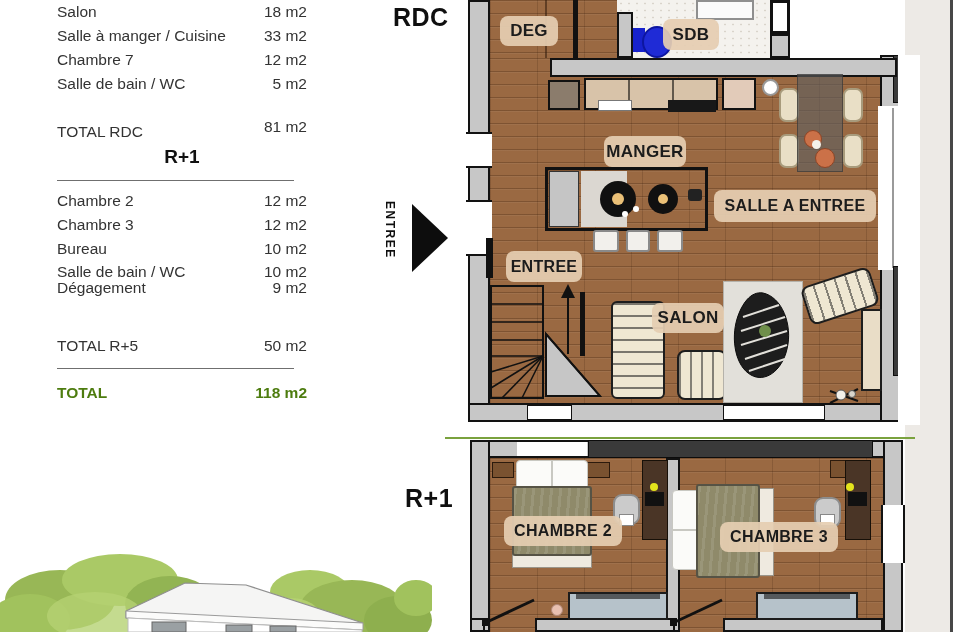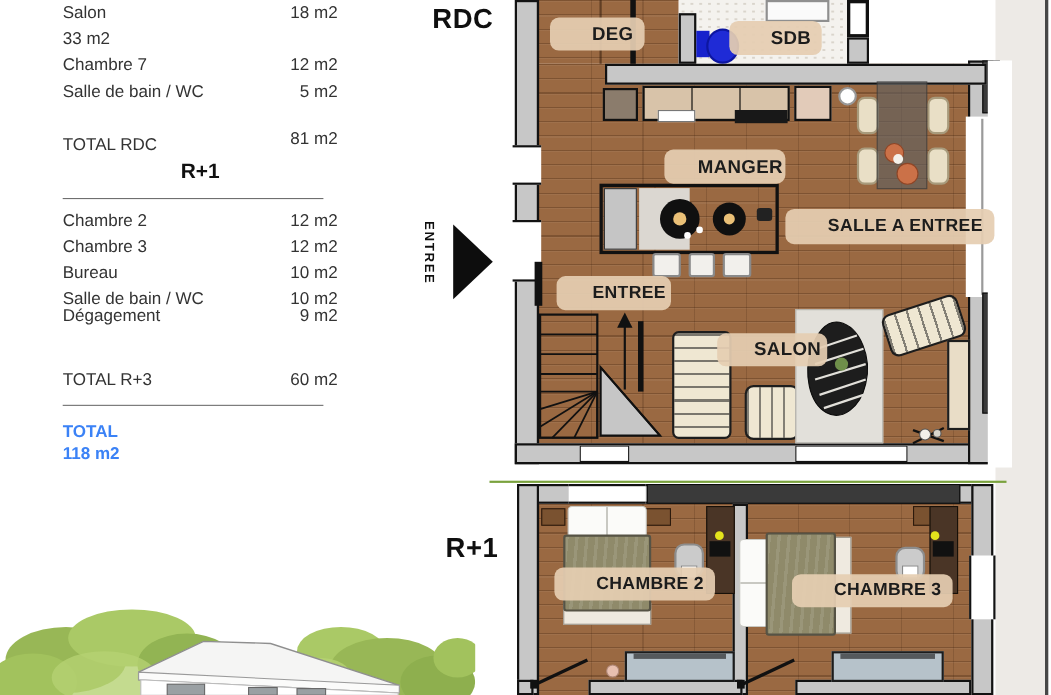--- a/index.html
+++ b/index.html
@@ -6,39 +6,39 @@
   .canvas{position:relative;width:955px;height:632px;background:#ffffff;overflow:hidden;
           font-family:"Liberation Sans",sans-serif;color:#2d2d2d;}
   .a{position:absolute;}
   
   .trow{position:absolute;left:57px;width:250px;display:flex;justify-content:space-between;
         font-size:15.5px;line-height:20px;color:#333;}
   .trow .val{}
   .thead{position:absolute;left:57px;width:250px;text-align:center;font-weight:bold;
          font-size:19px;color:#111;}
   .hline{position:absolute;left:57px;width:237px;height:1px;background:#6f6f6f;}
-  .bold{font-weight:bold;color:#3b82f6;flex-direction:column;}
+  .bold{font-weight:bold;color:#4d7c0f;}
   
   .plan-title{position:absolute;font-size:25px;font-weight:800;color:#0f0f0f;letter-spacing:.5px;}
   .entry-vert{position:absolute;writing-mode:vertical-rl;font-size:12px;font-weight:800;
               letter-spacing:1.5px;color:#0f0f0f;}
   .entry-tri{position:absolute;width:0;height:0;border-top:34px solid transparent;
              border-bottom:34px solid transparent;border-left:36px solid #0d0d0d;}
   
   .wood{background-color:#9a6942;background-image:
         repeating-linear-gradient(180deg,rgba(52,26,8,.28) 0 1px,rgba(255,255,255,.05) 1px 2px,transparent 2px 13px),
         repeating-linear-gradient(90deg,rgba(52,26,8,.18) 0 1px,transparent 1px 47px);}
   .wall{background:#c7c7c7;border:2px solid #121212;box-sizing:border-box;}
   .wall-dark{background:#3a3a3a;border:1px solid #0c0c0c;box-sizing:border-box;}
   .wgap{background:#ffffff;border-top:2px solid #121212;border-bottom:2px solid #121212;box-sizing:border-box;}
   .tile{background-color:#f4f2ee;background-image:radial-gradient(#d9d4cb 1px,transparent 1.3px);
         background-size:8px 7px;}
   .pill{position:absolute;display:flex;align-items:center;justify-content:center;
         background:rgba(229,205,177,.93);border-radius:8px;color:#1c1c1c;font-weight:800;
-        letter-spacing:.3px;font-size:16px;padding-left:28px;}
+        letter-spacing:.3px;font-size:16px;}
   .cream{background:#e9dfc6;border:2px solid #a89b7c;border-radius:7px;box-sizing:border-box;}
   .sofa{background:#efe7d2;border:2px solid #1d1d1d;border-radius:6px;box-sizing:border-box;
         background-image:repeating-linear-gradient(180deg,rgba(25,25,25,.55) 0 2px,transparent 2px 12px);}
   .sofa-h{background:#efe7d2;border:2px solid #1d1d1d;border-radius:8px;box-sizing:border-box;
         background-image:repeating-linear-gradient(90deg,rgba(25,25,25,.5) 0 2px,transparent 2px 11px);}
   .olive{background:#8f8a6a;border:2px solid #565345;border-radius:3px;box-sizing:border-box;
         background-image:repeating-linear-gradient(95deg,rgba(255,255,255,.10) 0 3px,transparent 3px 9px);}
   .pillow{background:#fbfbf9;border:1px solid #c8c8c2;border-radius:4px;box-sizing:border-box;}
   .radiator{background:#b6c2ca;border:2px solid #1c1c1c;box-sizing:border-box;}
   .radbar{background:#55595c;}
@@ -54,20 +54,21 @@
 
   <div class="a" style="left:905px;top:0;width:45px;height:632px;background:#edeae6;"></div>
   <div class="a" style="left:950px;top:0;width:3px;height:632px;background:#474747;"></div>
 
   <div>
     <div class="trow" style="top:2px">
       <span>Salon</span>
       <span class="val">18 m2</span>
       </div>
     <div class="trow" style="top:26px">
+      <span>Salle à manger / Cuisine</span>
       <span class="val">33 m2</span>
       </div>
     <div class="trow" style="top:50px">
       <span>Chambre 7</span>
       <span class="val">12 m2</span>
       </div>
     <div class="trow" style="top:74px">
       <span>Salle de bain / WC</span>
       <span class="val">5 m2</span>
       </div>
@@ -95,22 +96,22 @@
     <div class="trow" style="top:262px">
       <span>Salle de bain / WC</span>
       <span class="val">10 m2</span>
       </div>
     <div class="trow" style="top:278px">
       <span>Dégagement</span>
       <span class="val">9 m2</span>
       </div>
 
     <div class="trow" style="top:336px">
-      <span>TOTAL R+3</span>
-      <span class="val">60 m2</span>
+      <span>TOTAL R+5</span>
+      <span class="val">50 m2</span>
       </div>
     <div class="hline" style="top:368px"></div>
     <div class="trow bold" style="top:383px">
       <span>TOTAL</span>
       <span class="val">118 m2</span>
       </div>
   </div>
 
   <div class="plan-title" style="left:393px;top:3px;">RDC</div>
   <div class="entry-vert" style="left:383px;top:201px;height:76px;">ENTREE</div>

